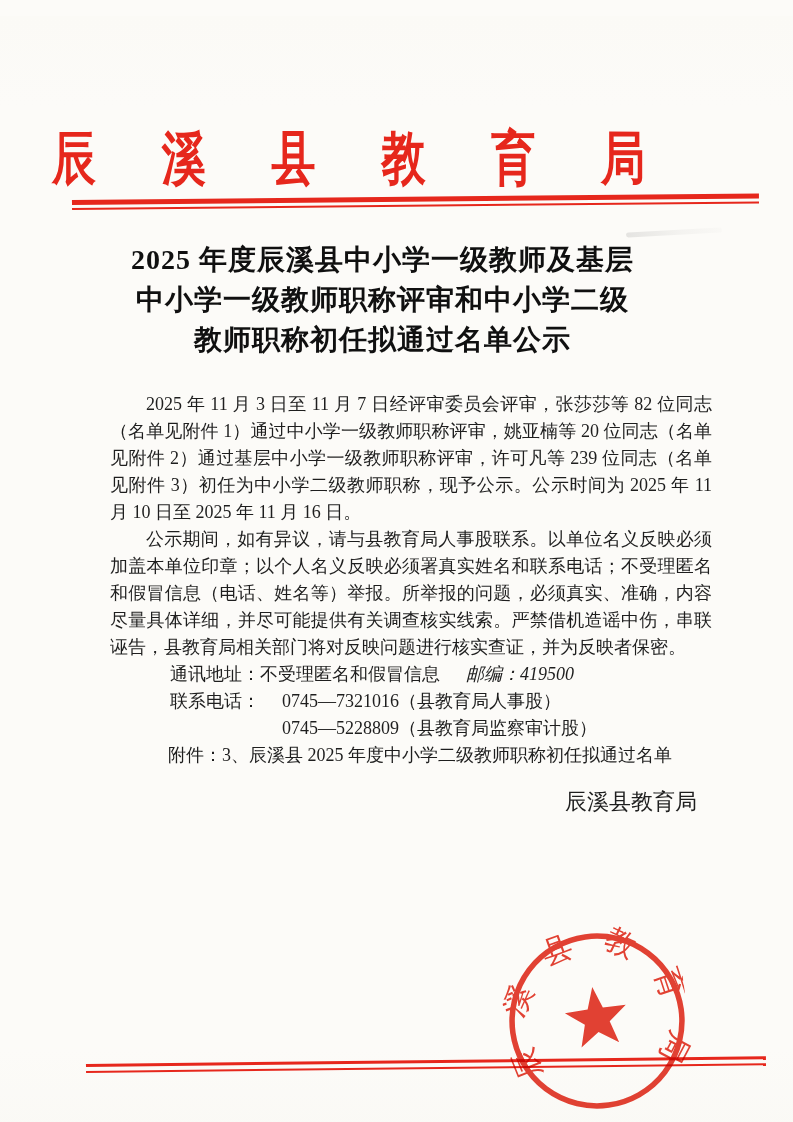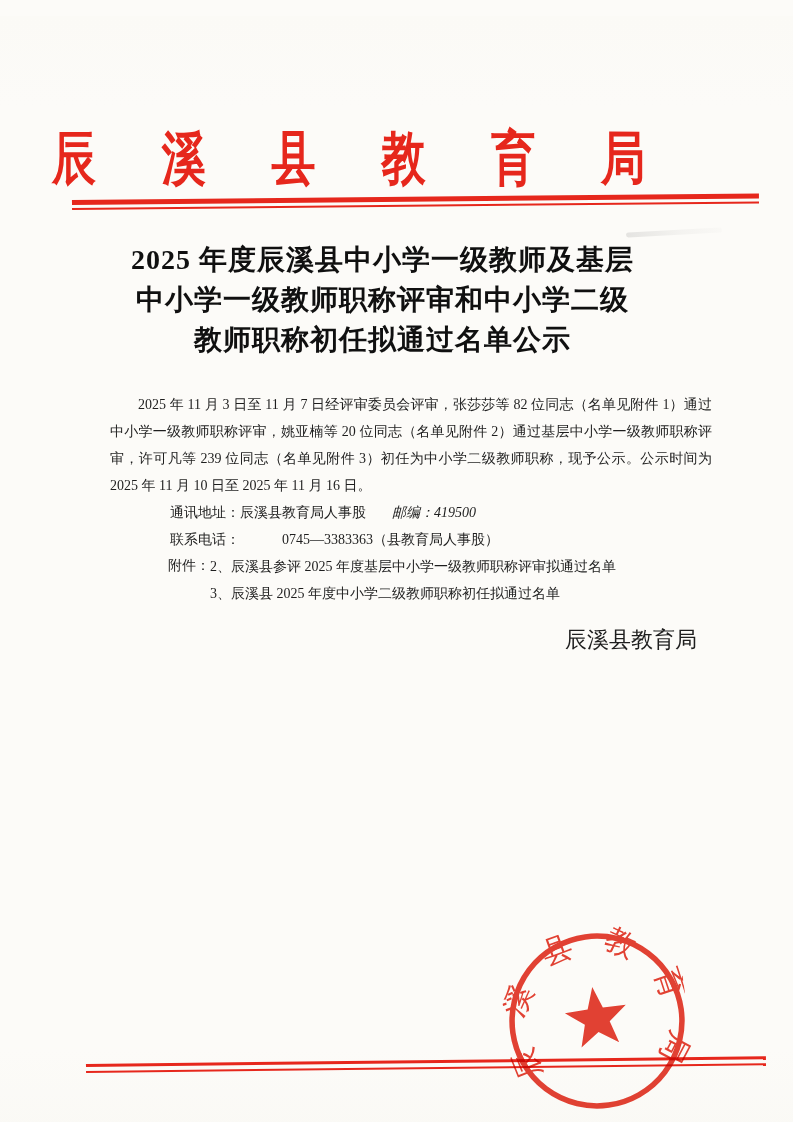--- a/index.html
+++ b/index.html
@@ -25,27 +25,27 @@
     position:absolute;left:626px;top:214px;width:96px;height:5px;border-radius:3px;
     background:linear-gradient(90deg,rgba(110,110,110,.30),rgba(140,140,140,.14) 55%,rgba(160,160,160,.05));
     transform:rotate(-3deg);opacity:.55;
   }
   
   .doc-title{
     margin-top:30px;text-align:center;font-weight:bold;color:#101010;
     font-size:28px;line-height:40px;letter-spacing:1px;transform:translateX(-14px);
   }
   
-  .body-text{margin:31px 81px 0 110px;font-size:14px;line-height:27px;text-align:justify;}
+  .body-text{margin:31px 81px 0 110px;font-size:18px;line-height:27px;text-align:justify;}
   .body-par{margin:0;text-indent:2em;}
   .contact-line{padding-left:60px;white-space:nowrap;}
   .postcode-group{margin-left:26px;font-style:italic;}
   .phone-label,.phone-spacer{display:inline-block;width:112px;}
   .attachments{display:flex;padding-left:58px;}
-  .attach-label{flex:0 0 auto;font-family:Liberation Mono, monospace;}
+  .attach-label{flex:0 0 auto;}
   .attach-items{flex:1 1 auto;}
   .attach-item{padding-left:38px;text-indent:-38px;}
   
   .signature{
     position:relative;z-index:1;margin:18px 96px 0 auto;width:fit-content;
     text-align:center;font-size:22px;line-height:29px;
   }
   .seal{
     position:absolute;left:506px;top:914px;width:182px;height:182px;z-index:2;
     transform:rotate(-8deg);mix-blend-mode:multiply;opacity:.92;
@@ -72,32 +72,35 @@
   <div class="scan-smudge"></div>
 
   <div class="doc-title">
     <div>2025 年度辰溪县中小学一级教师及基层</div>
     <div>中小学一级教师职称评审和中小学二级</div>
     <div>教师职称初任拟通过名单公示</div>
   </div>
 
   <div class="body-text">
     <p class="body-par">2025 年 11 月 3 日至 11 月 7 日经评审委员会评审，张莎莎等 82 位同志（名单见附件 1）通过中小学一级教师职称评审，姚亚楠等 20 位同志（名单见附件 2）通过基层中小学一级教师职称评审，许可凡等 239 位同志（名单见附件 3）初任为中小学二级教师职称，现予公示。公示时间为 2025 年 11 月 10 日至 2025 年 11 月 16 日。</p>
+    <p class="body-par">公示期间，如有异议，请与县教育局人事股联系。以单位名义反映必须加盖本单位印章；以个人名义反映必须署真实姓名和联系电话；不受理匿名和假冒信息（电话、姓名等）举报。所举报的问题，必须真实、准确，内容尽量具体详细，并尽可能提供有关调查核实线索。严禁借机造谣中伤，串联诬告，县教育局相关部门将对反映问题进行核实查证，并为反映者保密。</p>
 
     <div class="contact-line">
-      <span>通讯地址：</span><span>辰溪县教育局人事股</span><span class="postcode-group"><span>邮编：</span><span>419500</span></span>
+      <span>通讯地址：</span><span>不受理匿名和假冒信息</span><span class="postcode-group"><span>邮编：</span><span>419500</span></span>
     </div>
     <div class="contact-line">
-      <span class="phone-label">联系电话：</span><span>0745—3383363（县教育局人事股）</span>
+      <span class="phone-label">联系电话：</span><span>0745—7321016（县教育局人事股）</span>
+    </div>
+    <div class="contact-line">
+      <span class="phone-spacer"></span><span>0745—5228809（县教育局监察审计股）</span>
     </div>
 
     <div class="attachments">
       <div class="attach-label">附件：</div>
       <div class="attach-items">
-        <div class="attach-item">2、辰溪县参评 2025 年度基层中小学一级教师职称评审拟通过名单</div>
         <div class="attach-item">3、辰溪县 2025 年度中小学二级教师职称初任拟通过名单</div>
       </div>
     </div>
   </div>
 
   <div class="signature">
     <div>辰溪县教育局</div>
   </div>
 
   <svg class="seal" viewBox="0 0 180 180" xmlns="http://www.w3.org/2000/svg">

